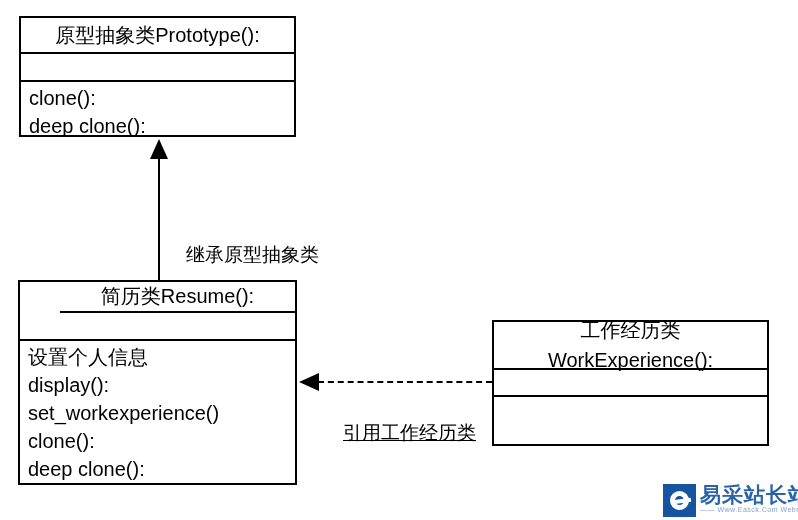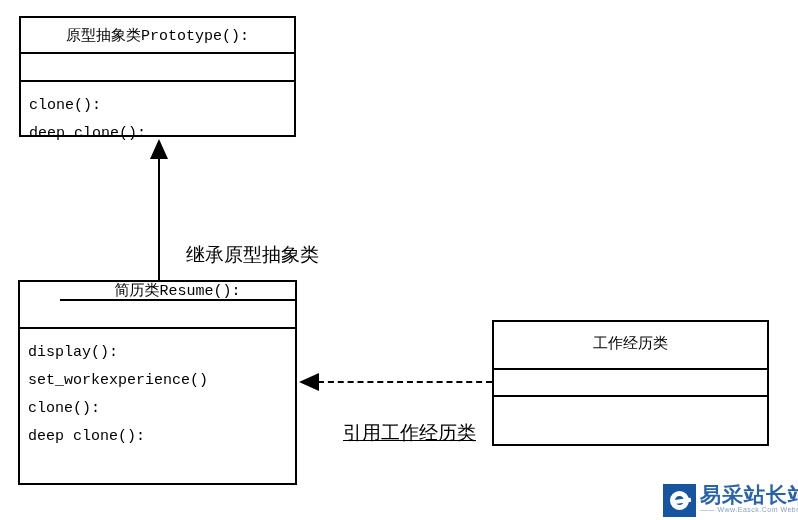--- a/index.html
+++ b/index.html
@@ -2,32 +2,32 @@
 <html><head>
 <meta charset="utf-8">
 <style>
   * { margin: 0; padding: 0; box-sizing: border-box; }
   html, body { width: 798px; height: 520px; background: #ffffff; overflow: hidden; }
   body { font-family: "Liberation Sans", "DejaVu Sans", sans-serif; color: #000; }
 
   .stage { position: relative; width: 798px; height: 520px; background: #ffffff; }
 
   
-  .uml-box { position: absolute; border: 2px solid #000; background: #fff; font-size: 15px; font-family: Liberation Mono, monospace; }
+  .uml-box { position: absolute; border: 2px solid #000; background: #fff; font-size: 20px; }
   .uml-title { border-bottom: 2px solid #000; display: flex; flex-direction: column;
                align-items: center; justify-content: center; text-align: center; }
   .uml-attrs { border-bottom: 2px solid #000; }
-  .uml-methods { padding: 2px 4px 0 8px; line-height: 28px; white-space: nowrap; margin-top: 8px; }
+  .uml-methods { padding: 2px 4px 0 8px; line-height: 28px; white-space: nowrap; }
 
   #box-prototype { left: 19px; top: 16px; width: 277px; height: 121px; }
   #box-prototype .uml-title { height: 36px; }
   #box-prototype .uml-attrs { height: 28px; }
 
   #box-resume { left: 18px; top: 280px; width: 279px; height: 205px; }
-  #box-resume .uml-title { height: 19px; margin-left: 40px; }
+  #box-resume .uml-title { height: 31px; margin-left: 40px; }
   #box-resume .uml-attrs { height: 28px; }
 
   #box-workexp { left: 492px; top: 320px; width: 277px; height: 126px; }
   #box-workexp .uml-title { height: 48px; line-height: 30px; }
   #box-workexp .uml-attrs { height: 27px; }
 
   
   .line-v { position: absolute; width: 2px; background: #000; }
   #inherit-line { left: 158px; top: 158px; height: 122px; }
   #inherit-head { position: absolute; left: 150px; top: 139px; width: 0; height: 0;
@@ -73,30 +73,32 @@
       <div>deep clone():</div>
     </div>
   </div>
 
   <div class="uml-box" id="box-resume">
     <div class="uml-title">
       <span>简历类Resume():</span>
     </div>
     <div class="uml-attrs"></div>
     <div class="uml-methods">
+      <div>设置个人信息</div>
       <div>display():</div>
       <div>set_workexperience()</div>
       <div>clone():</div>
       <div>deep clone():</div>
     </div>
   </div>
 
   <div class="uml-box" id="box-workexp">
     <div class="uml-title">
       <span>工作经历类</span>
+      <span>WorkExperience():</span>
     </div>
     <div class="uml-attrs"></div>
   </div>
 
   <div class="line-v" id="inherit-line"></div>
   <div id="inherit-head"></div>
   <div class="edge-label" id="label-inherit">继承原型抽象类</div>
 
   <div id="ref-line"></div>
   <div id="ref-head"></div>

